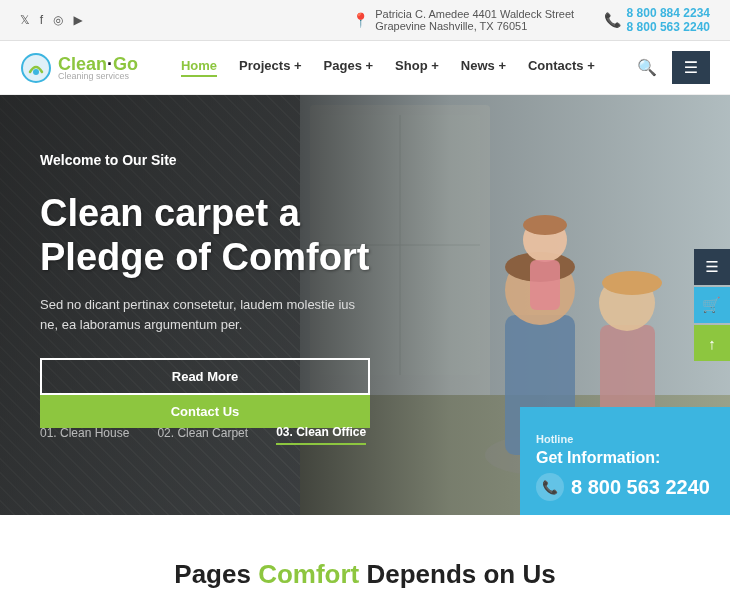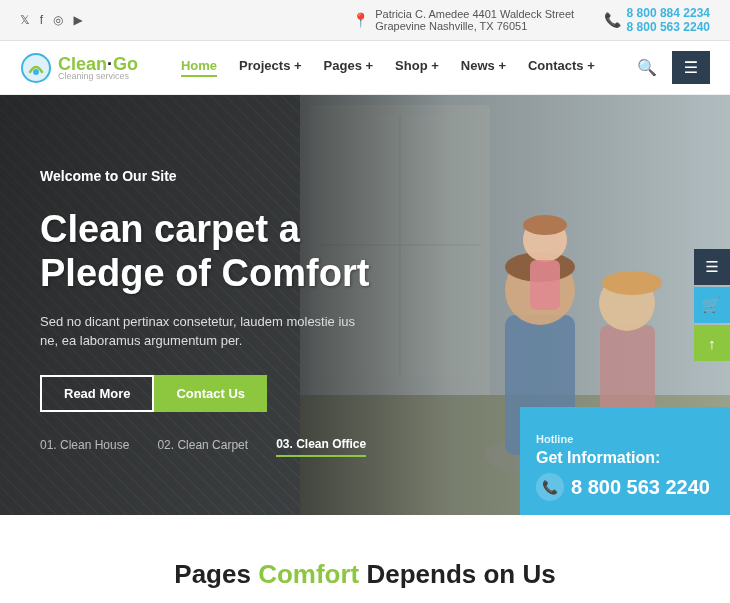--- a/index.html
+++ b/index.html
@@ -98,21 +98,21 @@
       margin-bottom: 16px;
       text-shadow: 1px 1px 3px rgba(0,0,0,0.4);
     }
     .hero-subtitle {
       color: #ddd;
       font-size: 13px;
       line-height: 1.5;
       margin-bottom: 24px;
       max-width: 330px;
     }
-    .hero-buttons { display: flex; margin-bottom: 30px; }
+    .hero-buttons { display: flex; margin-bottom: 30px; flex-direction: column; }
     .btn-outline {
       background: transparent;
       color: #fff;
       border: 2px solid #fff;
       padding: 9px 22px;
       font-size: 13px;
       font-weight: 600;
       cursor: pointer;
     }
     .btn-green {
@@ -121,21 +121,21 @@
       border: none;
       padding: 9px 22px;
       font-size: 13px;
       font-weight: 600;
       cursor: pointer;
     }
 
     
     .slide-indicators {
       position: absolute;
-      bottom: 58px;
+      bottom: 70px;
       left: 40px;
       z-index: 3;
       display: flex;
       gap: 28px;
       align-items: center;
       justify-content: flex-end;
     }
     .slide-item {
       color: rgba(255,255,255,0.65);
       font-size: 12px;

